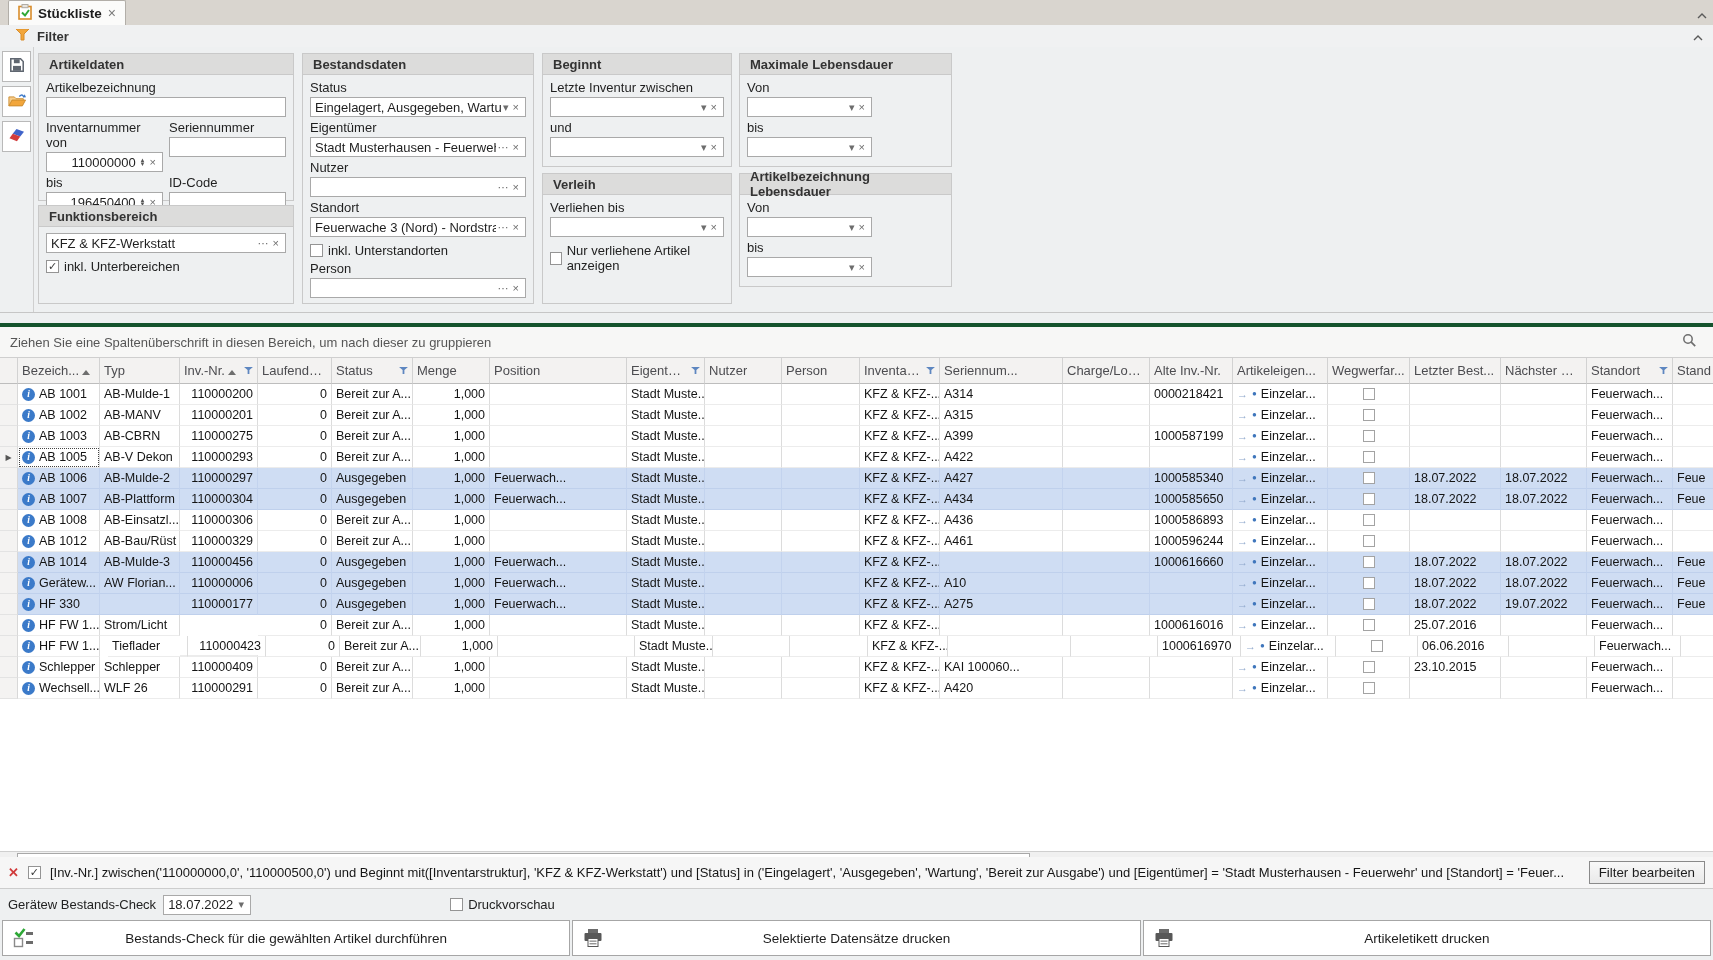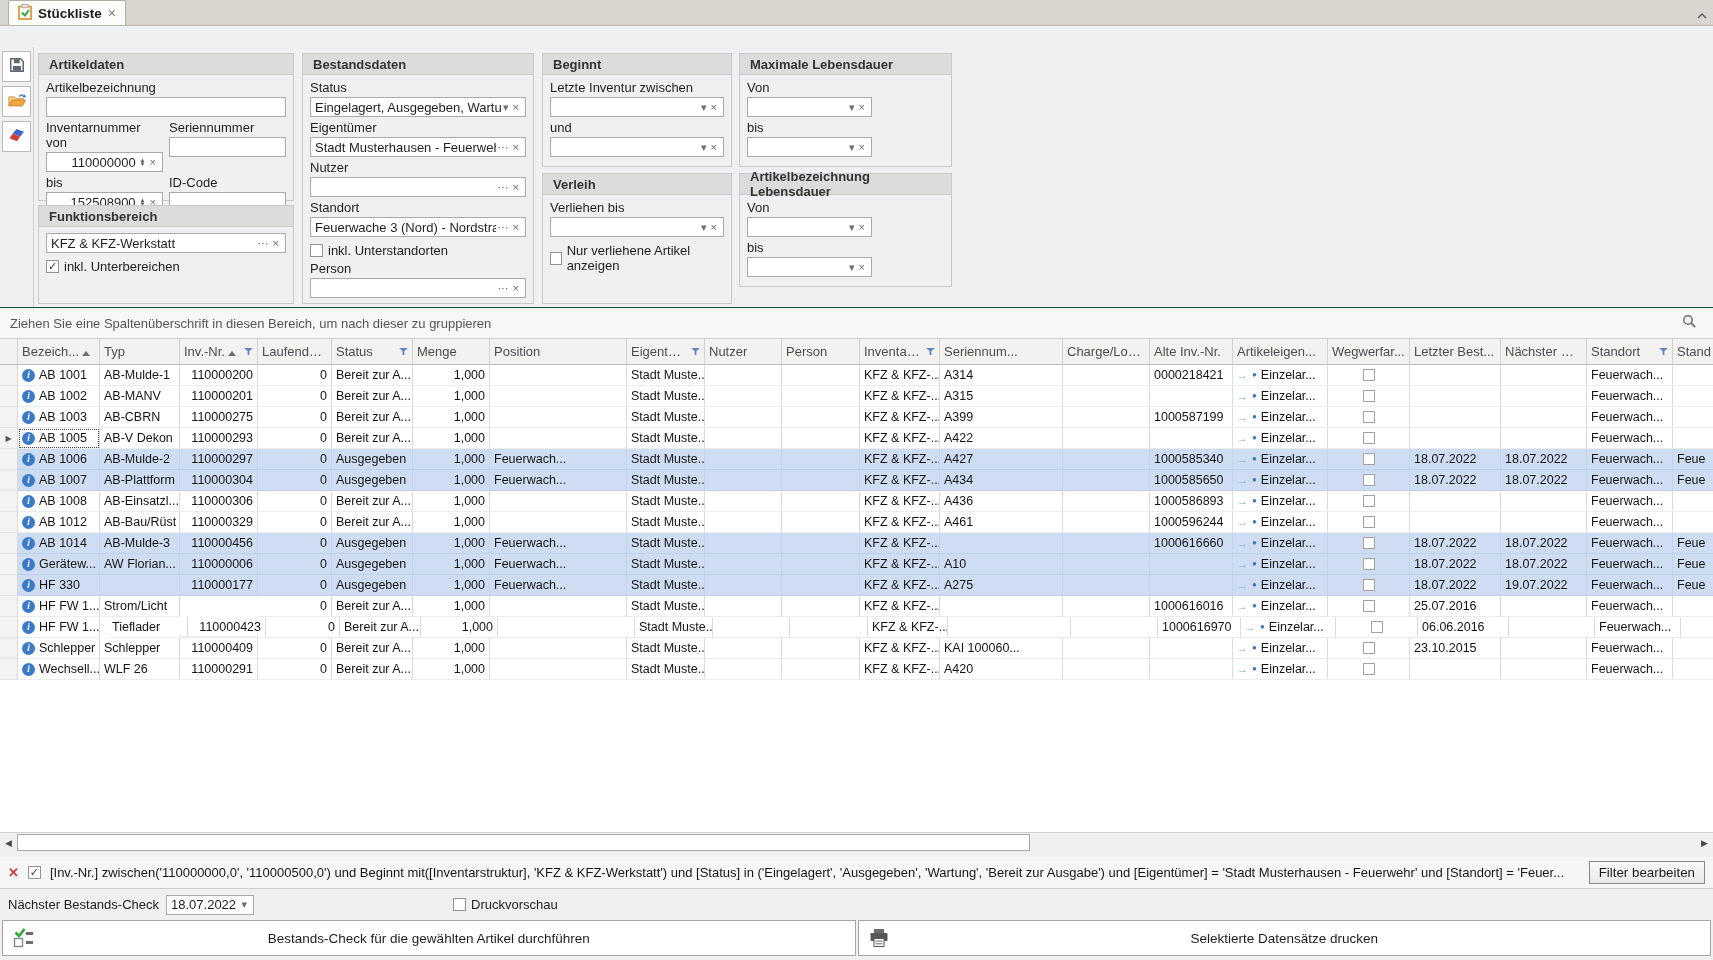--- a/index.html
+++ b/index.html
@@ -28,21 +28,21 @@
   .field .val{flex:1;white-space:nowrap;overflow:hidden;}
   .field .val.num{text-align:right;padding-right:2px;}
   .fbtn{color:#6d6d6d;font-size:11px;padding:0 2px;line-height:1;}
   .spin{display:flex;flex-direction:column;color:#555;font-size:6px;line-height:4px;padding:0 2px;}
   .two{display:flex;gap:6px;}
   .two>div{flex:1;min-width:0;}
   .cbrow{display:flex;align-items:center;gap:5px;margin-top:6px;}
   .cb{width:13px;height:13px;background:#fff;border:1px solid #949494;box-sizing:border-box;display:inline-flex;align-items:center;justify-content:center;
       font-size:11px;color:#3a3a3a;line-height:1;}
   
-  .grid{position:absolute;top:307px;left:0;right:0;height:544px;background:#fff;border-top:1px solid #14532d;overflow:hidden;}
+  .grid{position:absolute;top:323px;left:0;right:0;height:544px;background:#fff;border-top:4px solid #14532d;overflow:hidden;}
   .groupbar{height:30px;background:#f7f7f6;border-bottom:1px solid #cfcfcf;display:flex;align-items:center;padding:0 10px;color:#565656;}
   .groupbar .mag{margin-left:auto;margin-right:6px;}
   .ghead{display:flex;height:26px;}
   .hc{background:#f3f2f1;border-right:1px solid #d2d2d2;border-bottom:1px solid #bdbdbd;box-sizing:border-box;
       display:flex;align-items:center;gap:3px;padding:0 4px;color:#4c4c50;white-space:nowrap;overflow:hidden;flex:none;}
   .hc .hlbl{overflow:hidden;text-overflow:ellipsis;}
   .gbodyarea{position:relative;}
   .leftstrip{position:absolute;left:0;top:0;bottom:0;width:18px;background:#f4f3f2;border-right:1px solid #d8d8d8;box-sizing:border-box;}
   .r{display:flex;height:21px;position:relative;}
   .ind{width:18px;flex:none;background:#f4f3f2;border-right:1px solid #d8d8d8;border-bottom:1px solid #e3e3e3;box-sizing:border-box;
@@ -97,20 +97,33 @@
       <span>Stückliste</span>
       <span class="tab-close">×</span>
     </div>
     <span class="corner-caret">
       <svg width="10" height="6" viewBox="0 0 10 6">
           <polyline points="1,5 5,1 9,5" fill="none" stroke="#5a5a5a" stroke-width="1.4"></polyline>
         </svg>
     </span>
   </div>
 
+  <div class="filterhead">
+    <span>
+      <svg width="13" height="12" viewBox="0 0 13 12">
+          <polygon points="0,0 13,0 8,5 8,11 5,11 5,5" fill="#f2a63b" stroke="#d98d2b"></polygon>
+        </svg>
+    </span>
+    <span>Filter</span>
+    <span class="collapse">
+      <svg width="10" height="6" viewBox="0 0 10 6">
+          <polyline points="1,5 5,1 9,5" fill="none" stroke="#5a5a5a" stroke-width="1.4"></polyline>
+        </svg>
+    </span>
+  </div>
 
   <div class="filterpanel">
     <div class="sidetools">
       <div class="tool">
         <span><svg width="16" height="16" viewBox="0 0 18 18">
               <path d="M2 2 h11 l3 3 v11 h-14 z" fill="none" stroke="#5f6670" stroke-width="1.7"></path>
               <rect x="5.5" y="2.5" width="6.5" height="4.5" fill="#5f6670"></rect>
               <rect x="4.5" y="10" width="9" height="5.5" fill="#5f6670"></rect>
             </svg></span>
       </div>
@@ -153,21 +166,21 @@
               <div class="lbl">Seriennummer</div>
             <div class="field">
                 <span class="val"></span>
               </div>
           </div>
         </div>
         <div class="two">
           <div>
               <div class="lbl">bis</div>
             <div class="field">
-              <span class="val num">152508900</span>
+              <span class="val num">196450400</span>
               <span class="spin">
                   <span>▲</span>
                   <span>▼</span>
                 </span>
               <span class="fbtn">×</span>
             </div>
           </div>
           <div>
               <div class="lbl">ID-Code</div>
             <div class="field">
@@ -892,21 +905,21 @@
 
   <div class="summary">
     <span class="redx">✕</span>
     <span class="cb">✓</span>
     <span class="sumtext">[Inv.-Nr.] zwischen('110000000,0', '110000500,0') und Beginnt mit([Inventarstruktur], 'KFZ &amp; KFZ-Werkstatt') und [Status] in ('Eingelagert', 'Ausgegeben', 'Wartung', 'Bereit zur Ausgabe') und [Eigentümer] = 'Stadt Musterhausen - Feuerwehr' und [Standort] = 'Feuer...</span>
     <button class="editbtn">Filter bearbeiten</button>
   </div>
 
   <div class="footer">
     <div class="nextrow">
-      <span>Nächster Bestands-Check</span>
+      <span>Gerätew Bestands-Check</span>
       <div class="field datebox">
         <span class="val">18.07.2022</span>
         <span class="fbtn">▾</span>
       </div>
       <div class="druck">
         <span class="cb"></span>
         <span>Druckvorschau</span>
       </div>
     </div>
     <div class="btnrow">
@@ -927,15 +940,27 @@
           <svg width="20" height="19" viewBox="0 0 20 19">
               <rect x="5" y="0.5" width="10" height="5" fill="#6b6b6b"></rect>
               <rect x="1.5" y="4.5" width="17" height="8" rx="1" fill="#585858"></rect>
               <rect x="5" y="10" width="10" height="8" fill="#fff" stroke="#585858"></rect>
               <rect x="6.5" y="12" width="7" height="1.3" fill="#8a8a8a"></rect>
               <rect x="6.5" y="14.6" width="7" height="1.3" fill="#8a8a8a"></rect>
             </svg>
         </span>
         <span>Selektierte Datensätze drucken</span>
       </button>
+      <button class="bigbtn">
+        <span class="bicon">
+          <svg width="20" height="19" viewBox="0 0 20 19">
+              <rect x="5" y="0.5" width="10" height="5" fill="#6b6b6b"></rect>
+              <rect x="1.5" y="4.5" width="17" height="8" rx="1" fill="#585858"></rect>
+              <rect x="5" y="10" width="10" height="8" fill="#fff" stroke="#585858"></rect>
+              <rect x="6.5" y="12" width="7" height="1.3" fill="#8a8a8a"></rect>
+              <rect x="6.5" y="14.6" width="7" height="1.3" fill="#8a8a8a"></rect>
+            </svg>
+        </span>
+        <span>Artikeletikett drucken</span>
+      </button>
     </div>
   </div>
 </div>
 
 </body></html>

